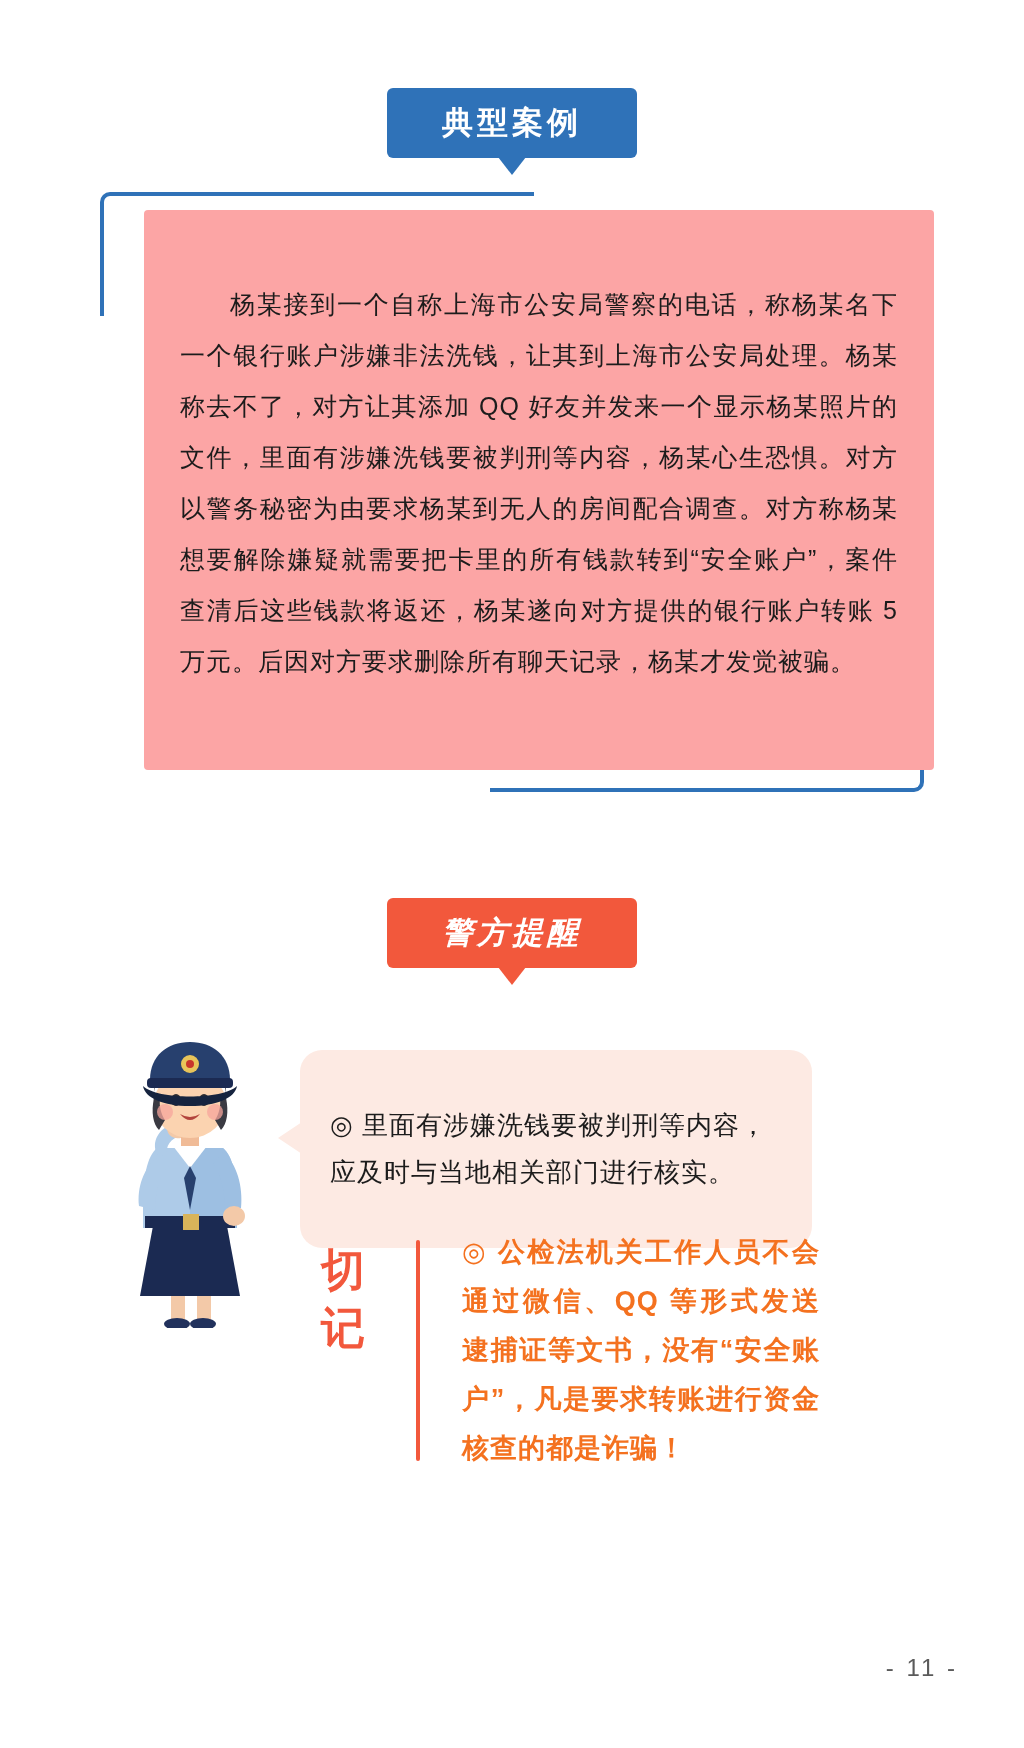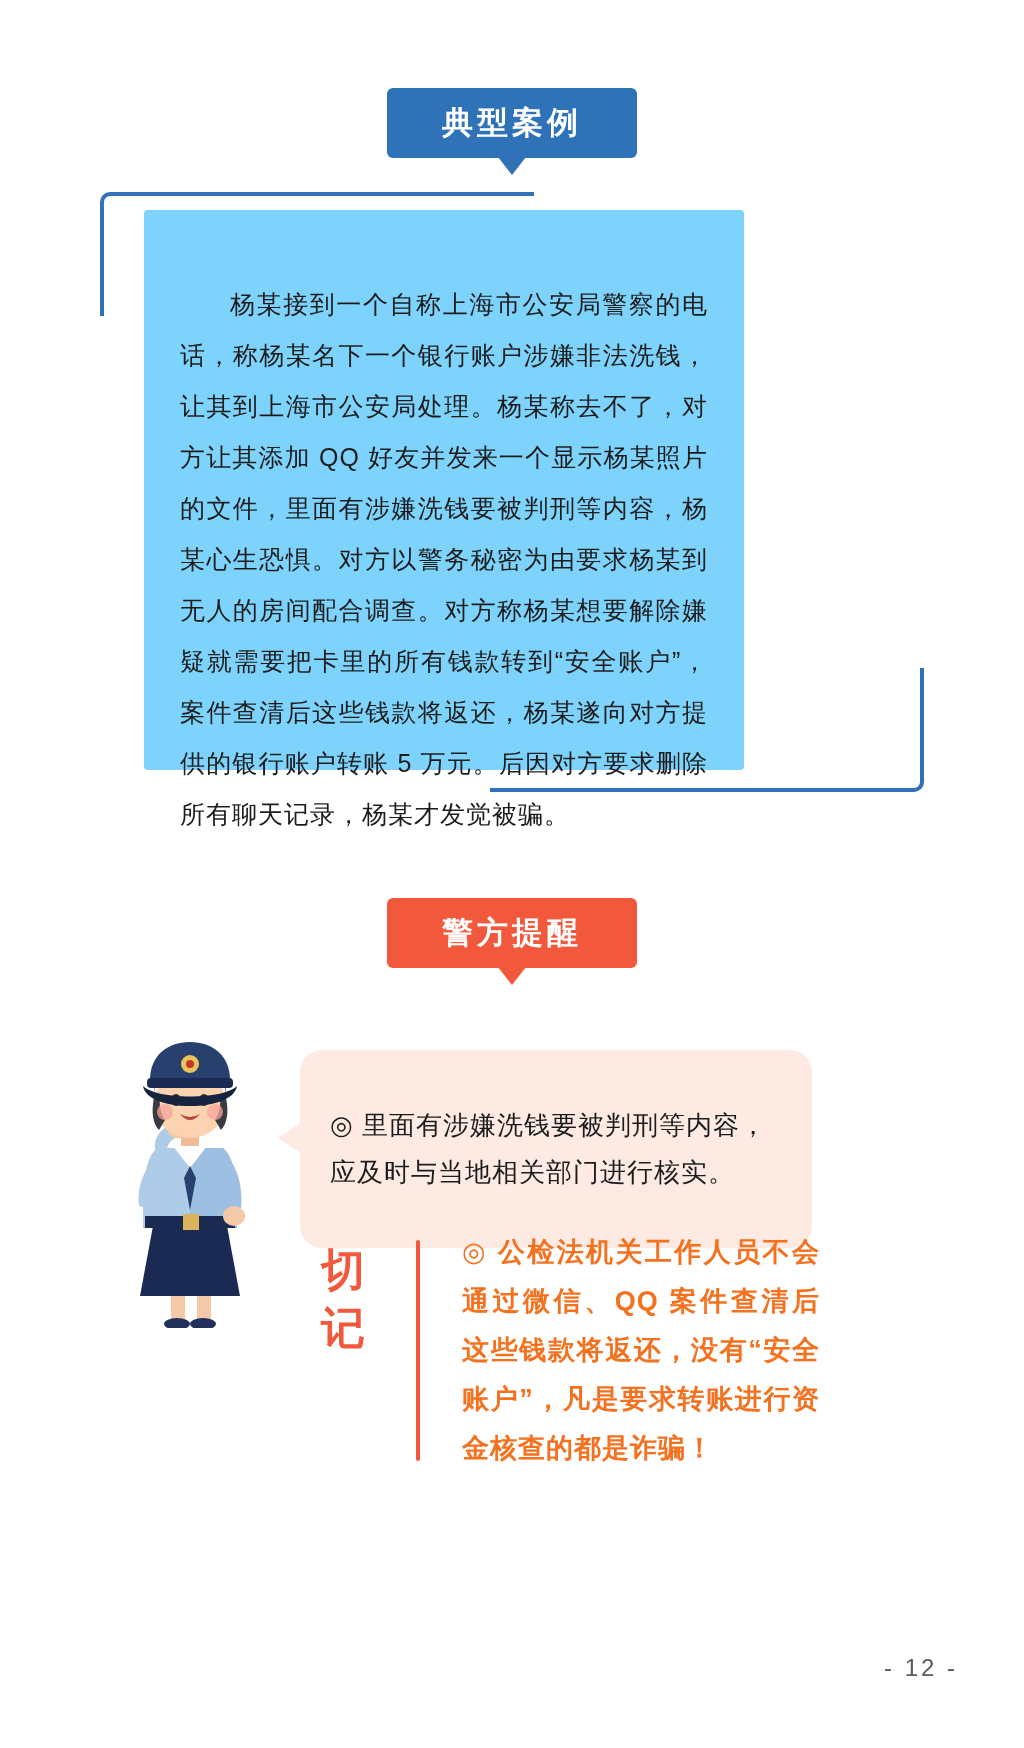--- a/index.html
+++ b/index.html
@@ -38,21 +38,21 @@
     align-items: center;
     justify-content: center;
     color: #ffffff;
     font-size: 31px;
     font-weight: bold;
     letter-spacing: 4px;
     font-family: "Liberation Serif", "DejaVu Serif", serif;
     text-align: right;
   }
   .banner.blue { background: #2f72b8; }
-  .banner.red  { background: #f2583c; }
+  .banner.red  { background: #f2583c; font-style: italic; }
   .banner:after {
     content: "";
     position: absolute;
     bottom: -17px;
     left: 50%;
     margin-left: -14px;
     width: 0;
     height: 0;
     border-left: 14px solid transparent;
     border-right: 14px solid transparent;
@@ -81,23 +81,23 @@
   .bracket.br {
     right: 0; bottom: 0;
     width: 430px; height: 120px;
     border-width: 0 4px 4px 0;
     border-bottom-right-radius: 10px;
   }
   .case-card {
     position: absolute;
     left: 44px;
     top: 18px;
-    width: 600px;
+    width: 790px;
     height: 560px;
-    background: #7dd3fc;
+    background: #fca5a5;
     border-radius: 4px;
     box-sizing: border-box;
     padding: 44px 36px 30px 36px;
   }
   .case-text {
     font-size: 25px;
     line-height: 51px;
     color: #1c1c1c;
     text-align: justify;
     text-indent: 50px;
@@ -283,17 +283,17 @@
     </svg>
   </div>
 
   <div class="bubble">
     <p class="bubble-text">◎ 里面有涉嫌洗钱要被判刑等内容，应及时与当地相关部门进行核实。</p>
   </div>
 
   <div class="remember-block">
     <div class="remember-label">切记</div>
     <div class="remember-divider"></div>
-    <div class="remember-text">◎ 公检法机关工作人员不会通过微信、QQ 案件查清后这些钱款将返还，没有“安全账户”，凡是要求转账进行资金核查的都是诈骗！</div>
+    <div class="remember-text">◎ 公检法机关工作人员不会通过微信、QQ 等形式发送逮捕证等文书，没有“安全账户”，凡是要求转账进行资金核查的都是诈骗！</div>
   </div>
 </div>
 
-<div class="page-number">- 12 -</div>
+<div class="page-number">- 11 -</div>
 
 </body></html>

